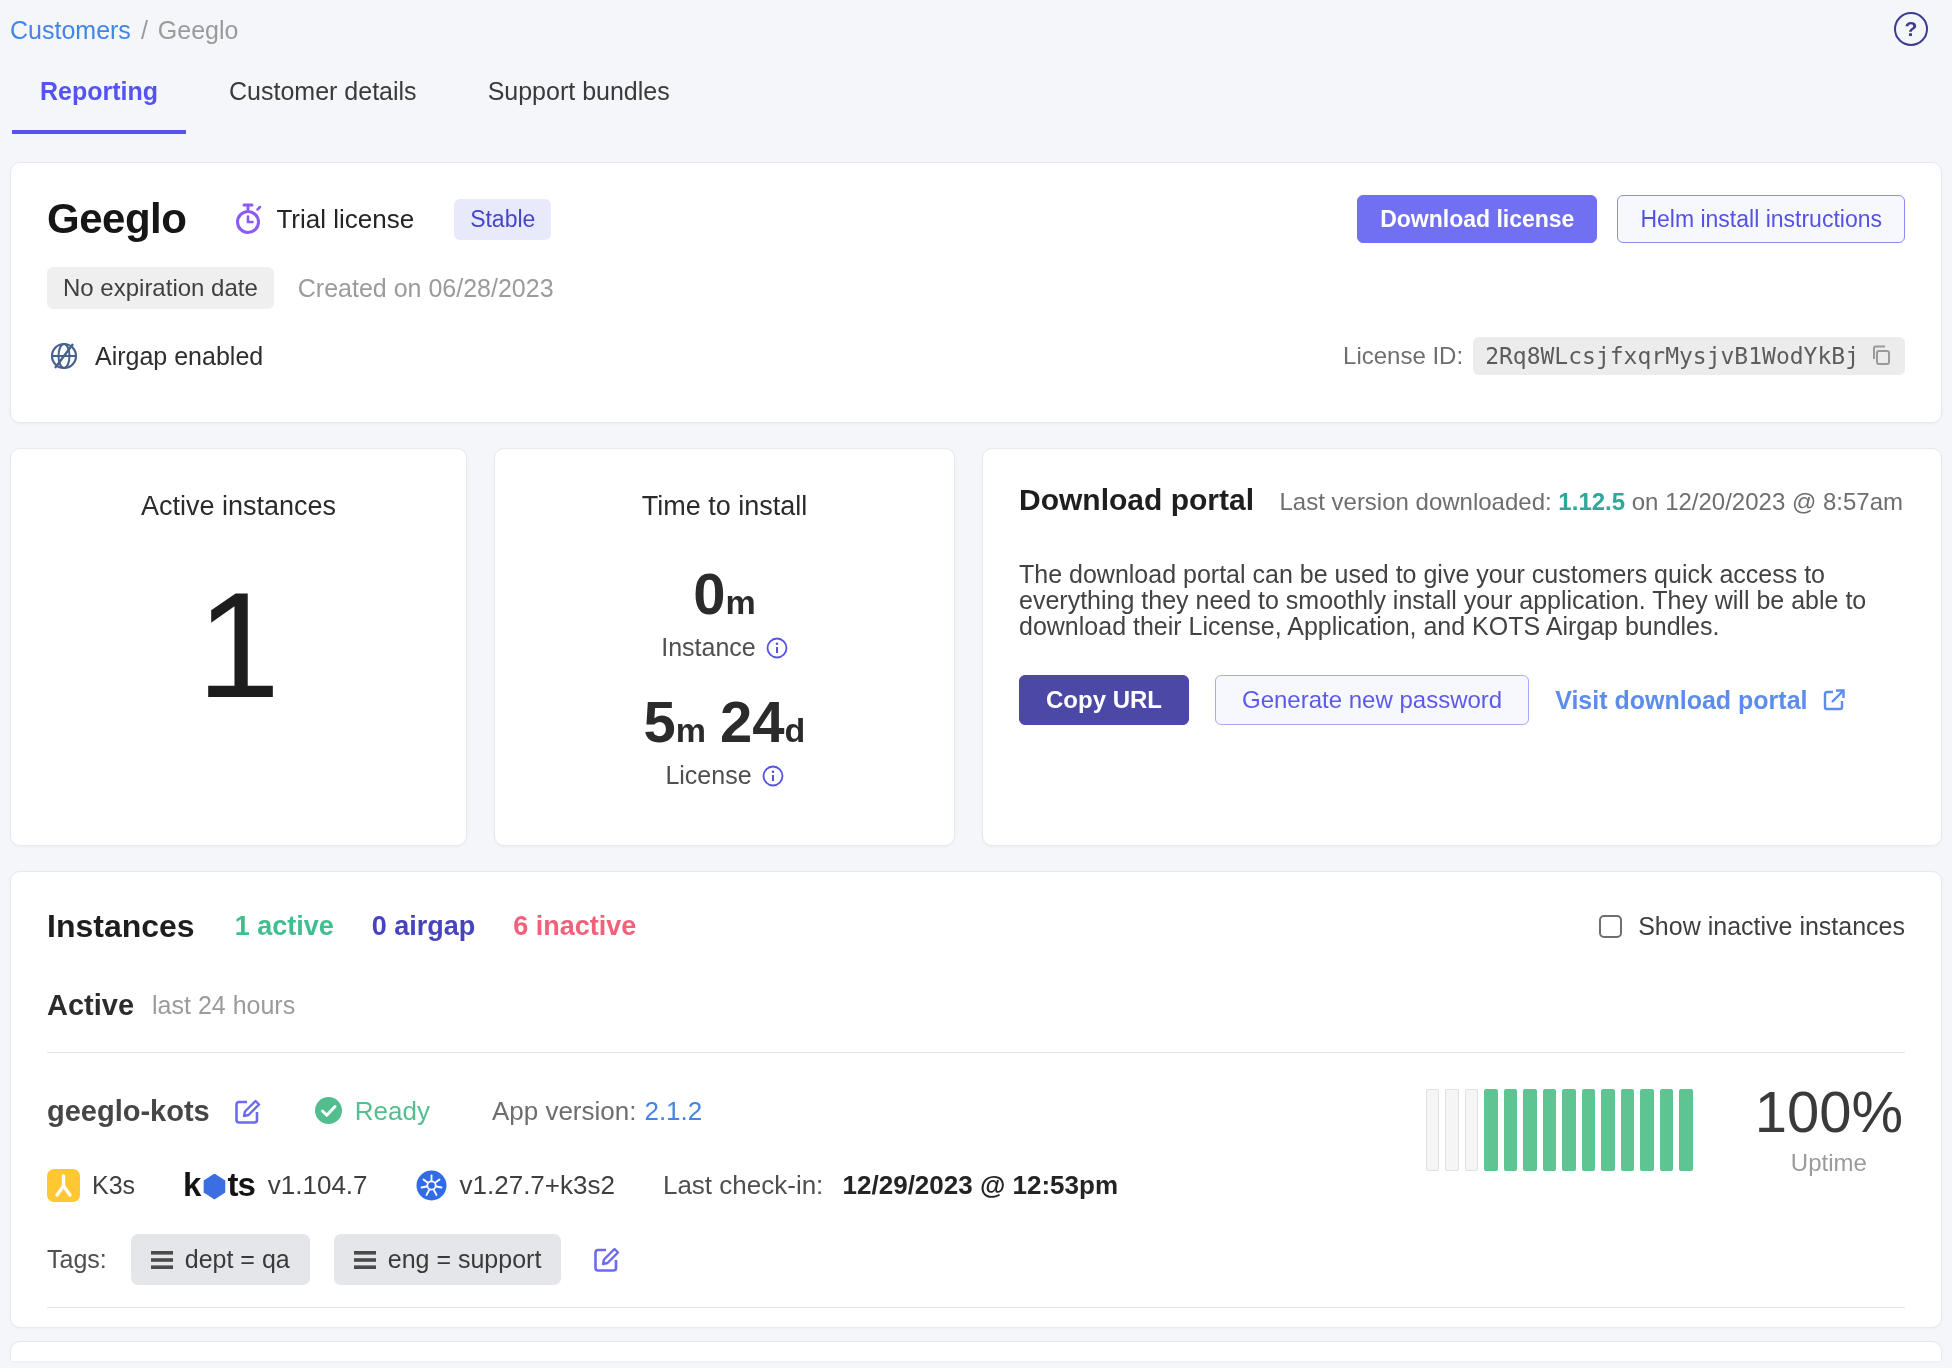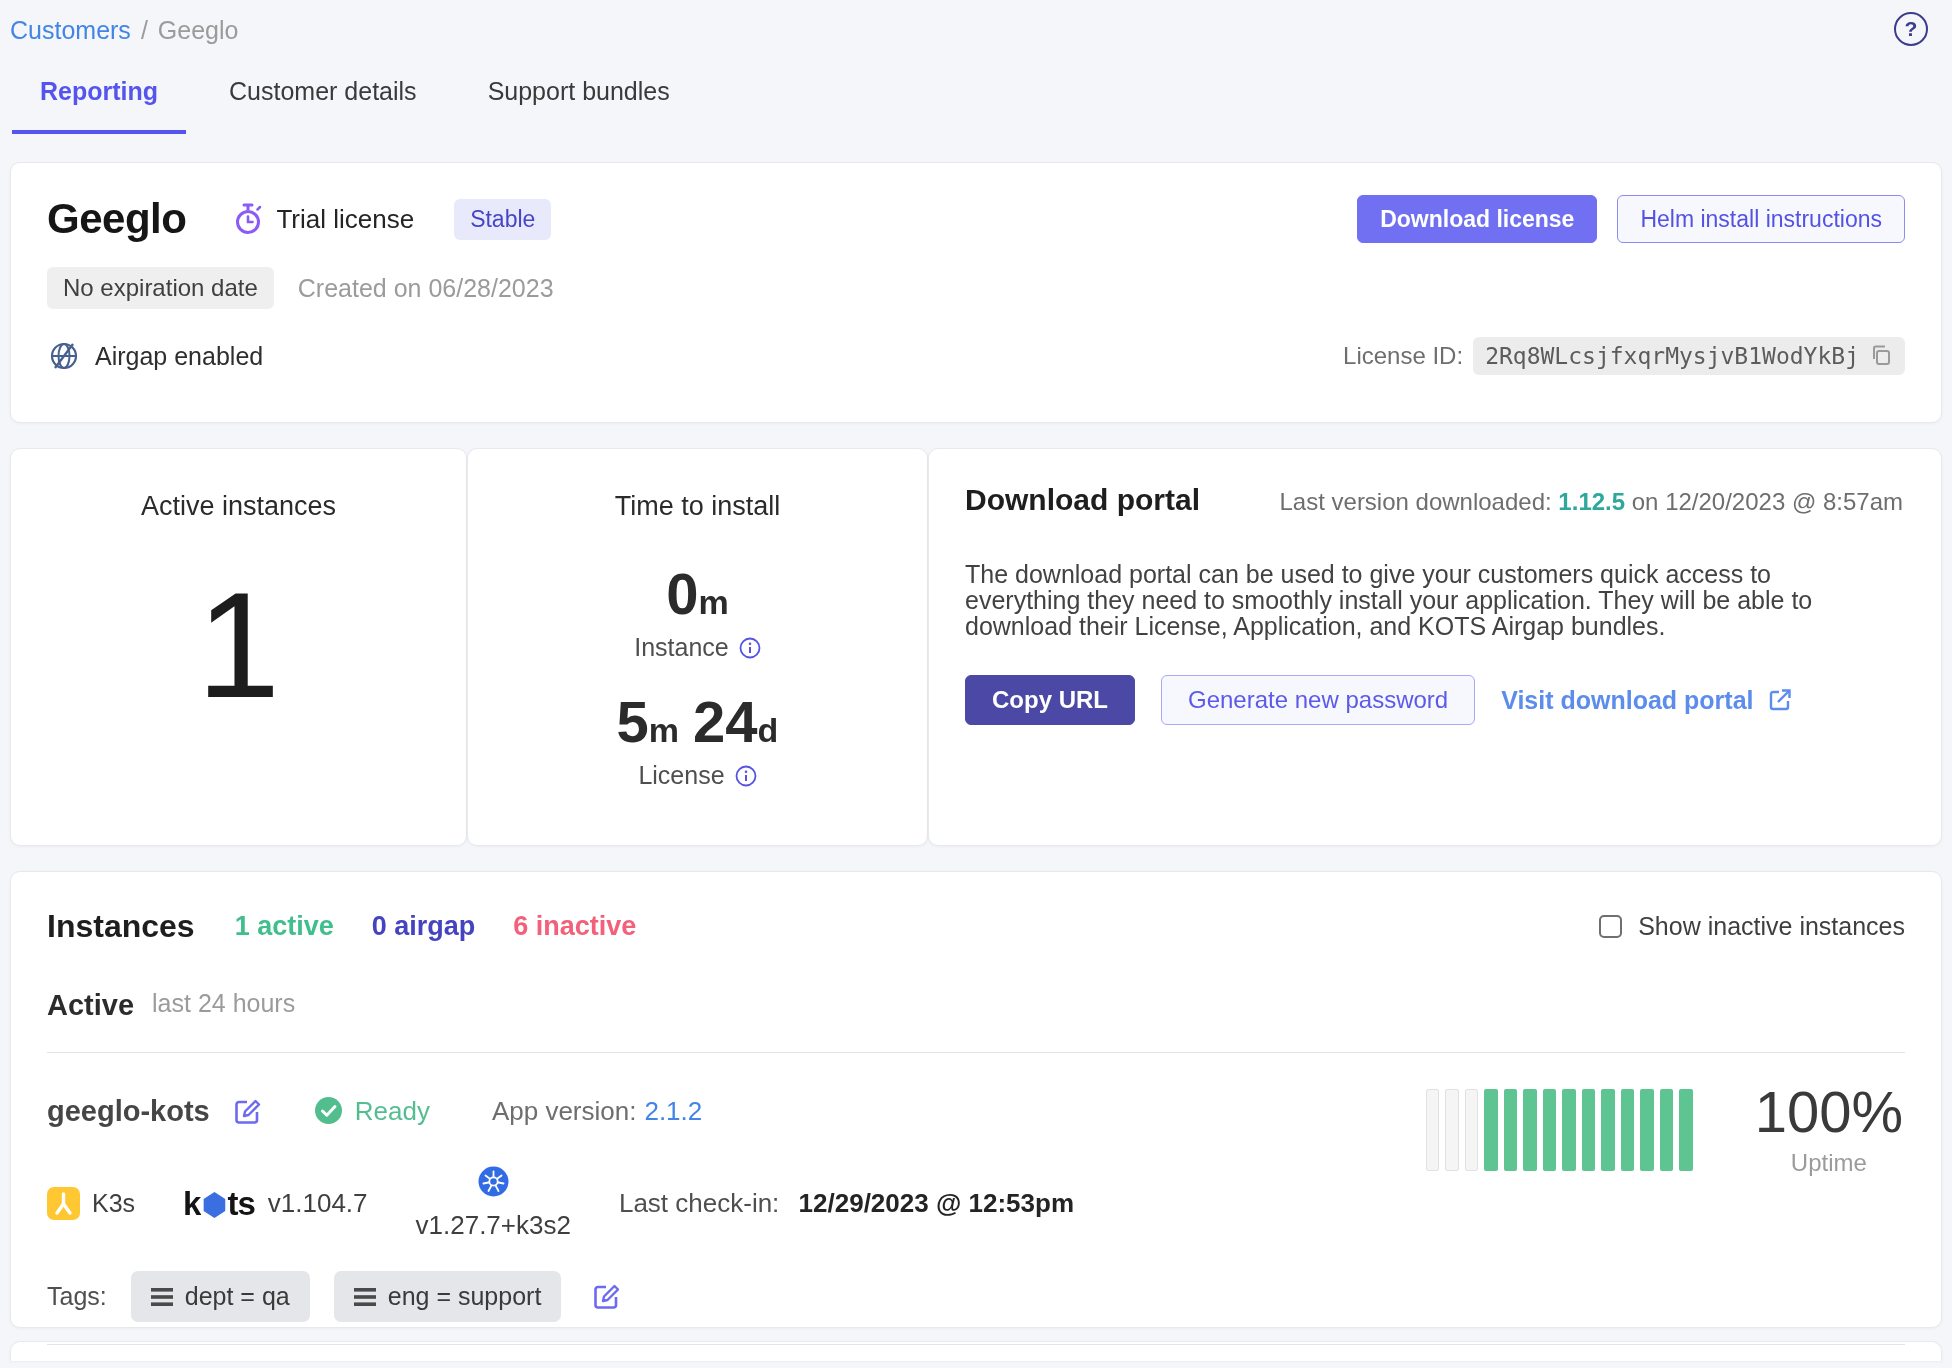--- a/index.html
+++ b/index.html
@@ -41,21 +41,21 @@
   .cc-row3 { display:flex; align-items:center; margin-top:28px; }
   .airgap { display:flex; align-items:center; }
   .airgap span { font-size:25px; color:#2e2e2e; margin-left:14px; }
   .license-id { margin-left:auto; display:flex; align-items:center; }
   .license-id .lbl { color:#6e6e6e; font-size:24px; margin-right:10px; }
   .license-chip { background:#ececec; border-radius:6px; padding:6px 12px; display:flex; align-items:center; }
   .license-chip code { font-family:"DejaVu Sans Mono", monospace; font-size:23px; color:#5c5c5c; }
   .copy-ic { margin-left:10px; cursor:pointer; display:flex; }
 
   
-  .stats-row { display:flex; margin-top:25px; height:398px; }
+  .stats-row { display:flex; margin-top:25px; gap:27px; height:398px; }
   .stat-card { width:457px; flex:none; display:flex; flex-direction:column; align-items:center; padding-top:42px; }
   .stat-card.second { width:461px; }
   .stat-title { font-size:27px; color:#2b2b2b; }
   .big-one { font-size:150px; color:#1d1d1d; margin-top:48px; line-height:1; }
   .tti-value { margin-top:38px; display:flex; align-items:baseline; color:#2b2b2b; }
   .tti-value .num { font-size:58px; font-weight:600; }
   .tti-value .unit { font-size:34px; font-weight:600; }
   .tti-value .grp + .grp { margin-left:14px; }
   .tti-label { display:flex; align-items:center; margin-top:6px; color:#4f4f4f; font-size:25px; gap:10px; }
   .tti-block2 { margin-top:26px; }
@@ -76,39 +76,39 @@
   .instances-card { margin-top:25px; height:457px; padding:36px 36px 0 36px; position:relative; }
   .inst-header { display:flex; align-items:center; }
   .inst-title { font-size:32px; font-weight:bold; color:#1e1e1e; }
   .count { font-size:27px; font-weight:600; cursor:pointer; }
   .count.active { color:#40be8d; margin-left:40px; }
   .count.airgap { color:#4643c0; margin-left:38px; }
   .count.inactive { color:#f2607a; margin-left:38px; }
   .show-inactive { margin-left:auto; display:flex; align-items:center; cursor:pointer; }
   .checkbox { width:23px; height:23px; border:2px solid #6f6f6f; border-radius:5px; background:#fff; }
   .show-inactive span { font-size:25px; color:#3f3f3f; margin-left:16px; }
-  .active-row { margin-top:44px; display:flex; align-items:flex-start; }
+  .active-row { margin-top:44px; display:flex; align-items:center; }
   .active-row .big { font-size:29px; font-weight:bold; color:#2c2c2c; }
   .active-row .sub { font-size:25px; color:#9b9b9b; margin-left:18px; }
   .divider { border-top:1px solid #e4e4e4; margin-top:30px; }
   .inst-body { position:relative; padding-top:42px; }
   .name-row { display:flex; align-items:center; }
   .inst-name { font-size:29px; font-weight:bold; color:#464646; }
   .edit-ic { margin-left:22px; cursor:pointer; display:flex; }
   .ready { display:flex; align-items:flex-start; margin-left:52px; gap:12px; }
   .ready span { font-size:26px; color:#55be91; }
   .appver { margin-left:62px; font-size:26px; color:#6e6e6e; }
   .appver a { color:#4385e6; cursor:pointer; text-decoration:none; margin-left:8px; }
   .ver-row { display:flex; align-items:center; margin-top:38px; }
   .k3s-chip { display:flex; align-items:center; gap:12px; }
   .k3s-chip span { font-size:25px; color:#3f3f3f; }
   .kots-logo { display:flex; align-items:center; margin-left:48px; font-weight:bold; font-size:33px; color:#141414; letter-spacing:-1px; }
   .kots-o { width:24px; height:26px; background:#3b6ee0; clip-path:polygon(50% 0%,95% 27%,95% 73%,50% 100%,5% 73%,5% 27%); margin:3px 1px 0 2px; }
   .ver-num { font-size:26px; color:#3f3f3f; margin-left:13px; }
-  .k8s-wrap { display:flex; align-items:center; margin-left:48px; gap:13px;flex-direction:column; }
+  .k8s-wrap { display:flex; align-items:center; margin-left:48px; gap:13px; }
   .k8s-wrap span { font-size:26px; color:#3f3f3f; }
   .checkin { margin-left:48px; font-size:26px; color:#4f4f4f; }
   .checkin b { color:#242424; margin-left:12px; }
   .tags-row { display:flex; align-items:center; margin-top:30px; }
   .tags-lbl { font-size:25px; color:#4f4f4f; }
   .tag-chip { display:flex; align-items:center; gap:12px; background:#e4e6e9; border-radius:7px; padding:11px 20px; margin-left:24px; font-size:25px; color:#3a3a3a; }
   .tags-row .edit-ic { margin-left:30px; }
   .uptime-block { position:absolute; right:2px; top:30px; display:flex; align-items:center; }
   .ubars { display:flex; align-items:flex-end; gap:6px; height:82px; }
   .ubar { width:13.5px; height:82px; border-radius:2px; }

